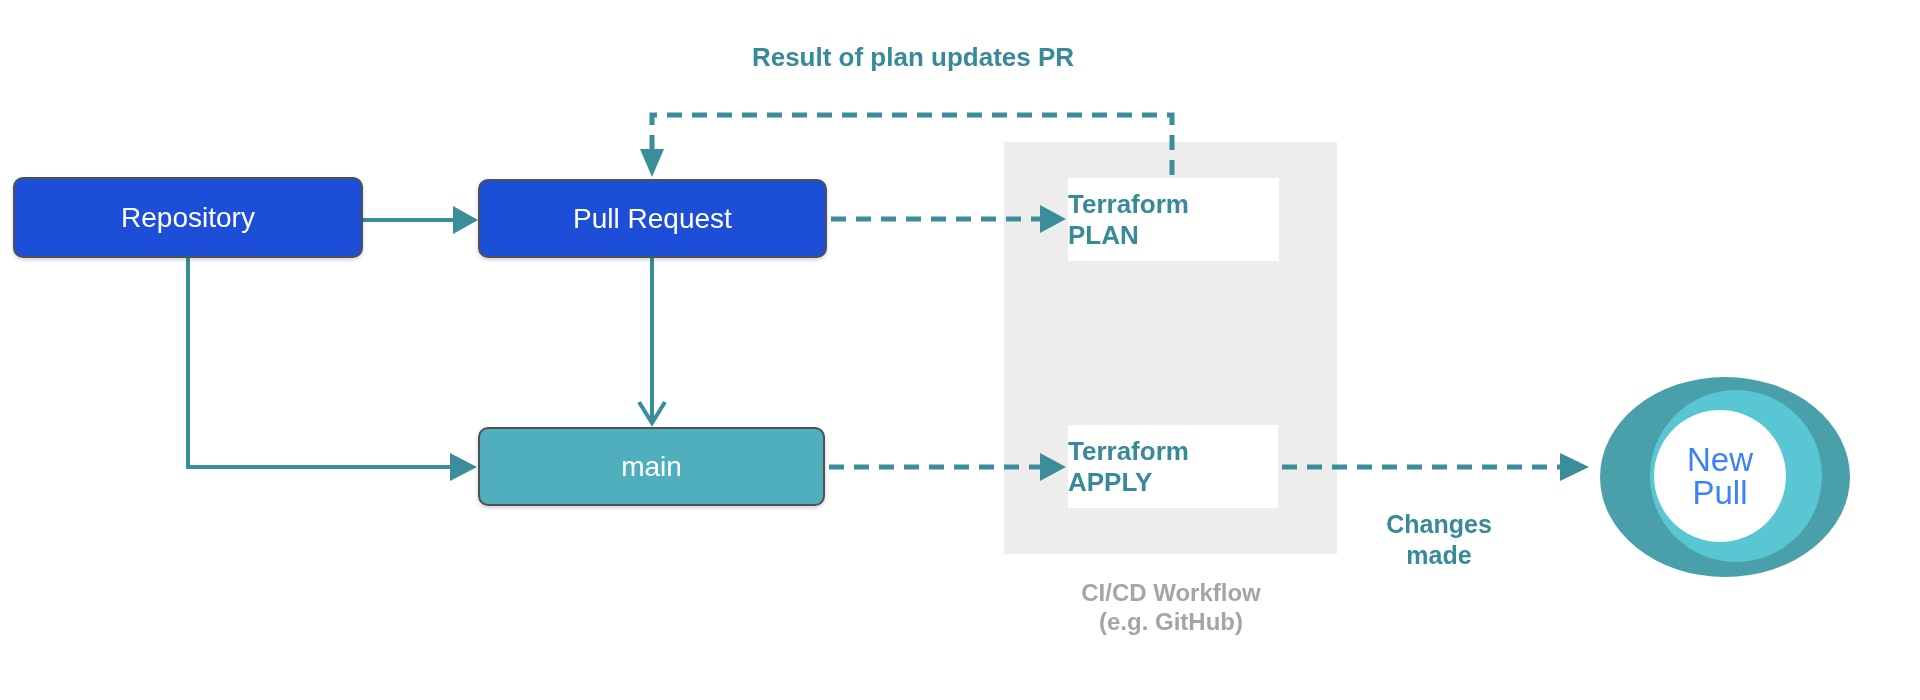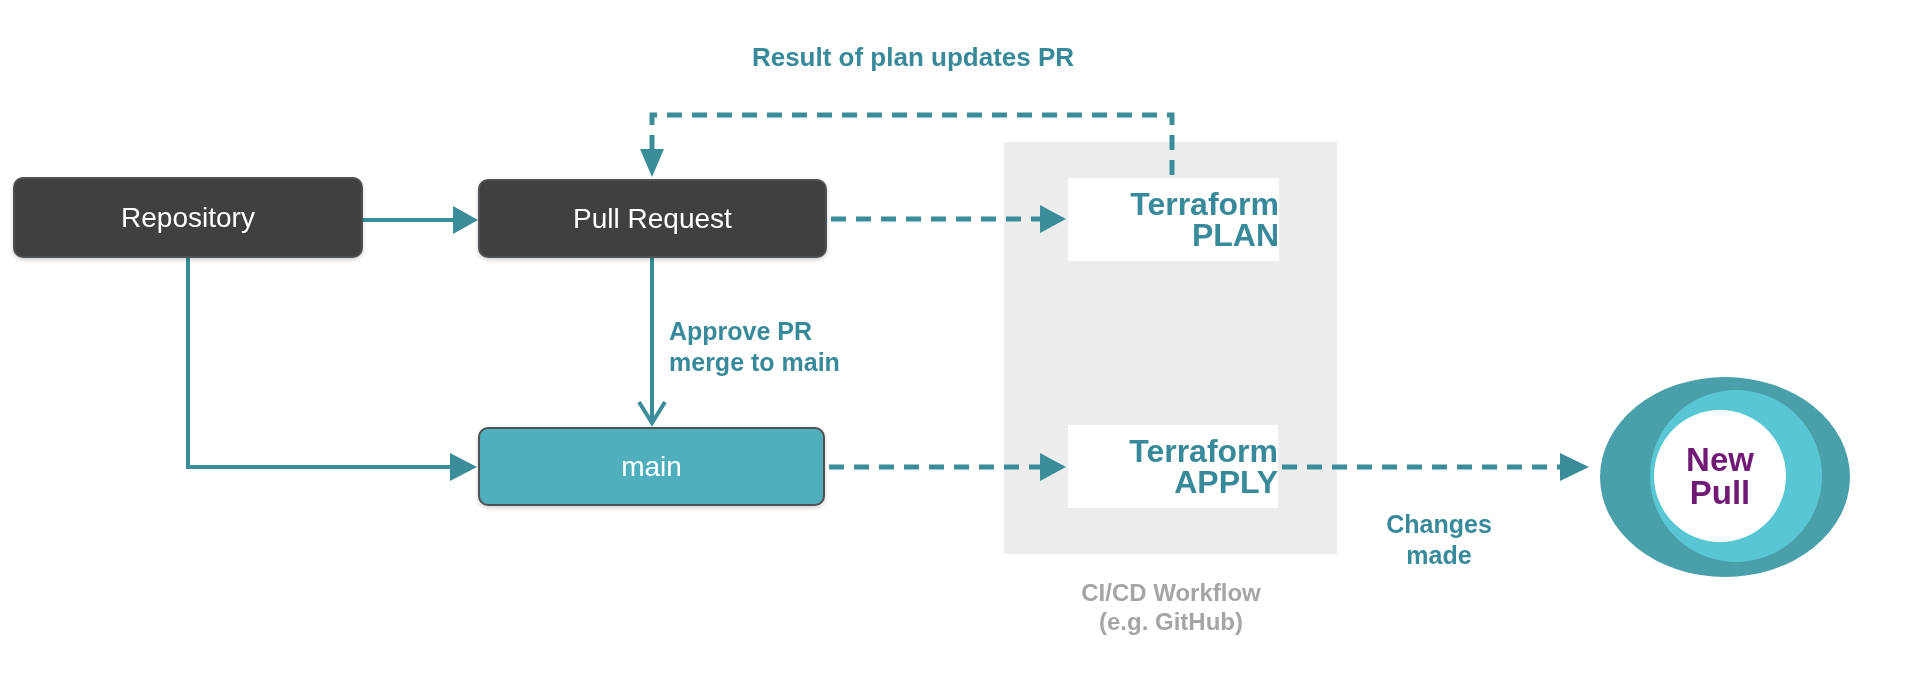--- a/index.html
+++ b/index.html
@@ -26,42 +26,42 @@
     justify-content: center;
     border: 2px solid #4E5254;
     border-radius: 10px;
     color: #ffffff;
     font-size: 28px;
     font-weight: 400;
     z-index: 10;
     box-sizing: border-box;
     box-shadow: 0 2px 4px rgba(0,0,0,0.18);
   }
-  .node-dark  { background: #404040; }
+  .node-dark  { background: #1d4ed8; }
   .node-light { background: #4FAFBC; }
   #node-repository   { left: 13px;  top: 177px; width: 350px; height: 81px; }
   #node-pull-request { left: 478px; top: 179px; width: 349px; height: 79px; }
   #node-main         { left: 478px; top: 427px; width: 347px; height: 79px; }
 
   .cicd-panel {
     position: absolute;
     left: 1004px; top: 142px;
     width: 333px; height: 412px;
     background: #EDEDED;
     z-index: 1;
   }
   .tf-box {
     position: absolute;
     background: #ffffff;
     display: flex;
     flex-direction: column;
-    align-items: flex-end;
+    align-items: flex-start;
     justify-content: center;
     color: #38899A;
-    font-size: 32px;
+    font-size: 26px;
     font-weight: bold;
     line-height: 31px;
     z-index: 10;
     text-align: center;
   }
   #tf-plan  { left: 1068px; top: 178px; width: 211px; height: 83px; }
   #tf-apply { left: 1068px; top: 425px; width: 210px; height: 83px; }
 
   .lbl {
     position: absolute;
@@ -114,23 +114,23 @@
   .logo-center {
     position: absolute;
     left: 1654px; top: 410px;
     width: 132px; height: 132px;
     border-radius: 50%;
     background: #ffffff;
     display: flex;
     flex-direction: column;
     align-items: center;
     justify-content: center;
-    color: #701a75;
+    color: #3b82f6;
     font-size: 33px;
-    font-weight: bold;
+    font-weight: normal;
     line-height: 33px;
     z-index: 12;
     text-align: center;
   }
 </style>
 </head>
 <body>
 
 <div class="canvas">
 
@@ -179,24 +179,20 @@
   <div class="node node-dark" id="node-repository">
     <span>Repository</span>
   </div>
   <div class="node node-light" id="node-main">
     <span>main</span>
   </div>
   <div class="node node-dark" id="node-pull-request">
     <span>Pull Request</span>
   </div>
 
-  <div class="lbl lbl-approve">
-    <div>Approve PR</div>
-    <div>merge to main</div>
-  </div>
 
   <div class="tf-box" id="tf-plan">
     <div>Terraform</div>
     <div>PLAN</div>
   </div>
   <div class="tf-box" id="tf-apply">
     <div>Terraform</div>
     <div>APPLY</div>
   </div>
 

